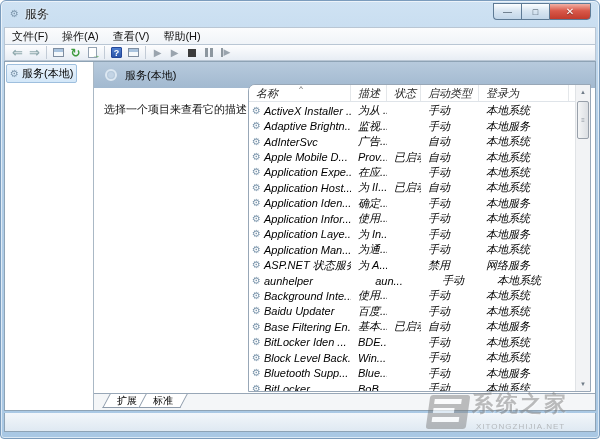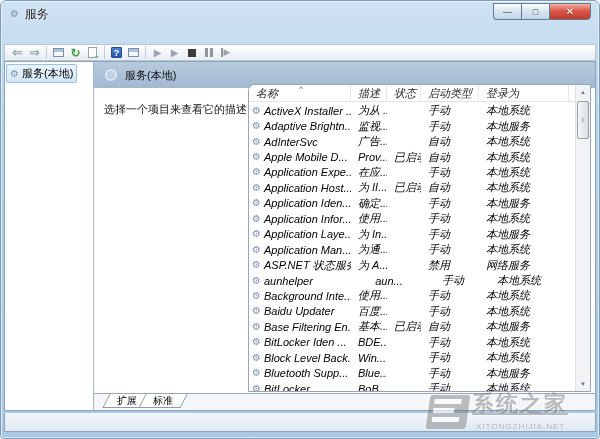--- a/index.html
+++ b/index.html
@@ -104,38 +104,44 @@
   .statusbar { position:absolute; left:3px; right:3px; bottom:6px; height:19px;
     background:linear-gradient(#f2f6fa,#dfe9f2); border:1px solid #8ea3b5; border-top:none; }
 
   
   .watermark { position:absolute; right:4px; bottom:6px; width:168px; height:44px; pointer-events:none; opacity:.62; }
   .wm-logo { position:absolute; left:0; bottom:4px; width:40px; height:34px; background:rgba(120,120,120,.75);
     border-radius:3px; transform:skewX(-8deg); overflow:hidden; }
   .wm-logo i { position:absolute; left:5px; right:8px; height:5px; background:#fff; }
   .wm-logo i:nth-child(1){ top:4px; } .wm-logo i:nth-child(2){ top:13px; right:14px; } .wm-logo i:nth-child(3){ top:22px; }
   .wm-title { position:absolute; left:44px; top:0; font-size:22px; font-weight:bold; color:rgba(125,125,125,.8);
-    letter-spacing:2px; text-shadow:1px 1px 0 rgba(255,255,255,.5); white-space:nowrap;text-decoration:underline; }
+    letter-spacing:2px; text-shadow:1px 1px 0 rgba(255,255,255,.5); white-space:nowrap; }
   .wm-sub { position:absolute; left:48px; bottom:2px; font-size:8px; color:rgba(130,130,130,.8); letter-spacing:1px; white-space:nowrap; }
 </style>
 </head>
 <body>
 
 <div class="frame">
 
   <div class="titlebar">
     <span class="title-icon gear">⚙</span>
     <span class="title-text">服务</span>
     <div class="win-btns">
       <div class="win-btn first">—</div>
       <div class="win-btn max">□</div>
       <div class="win-btn close">✕</div>
     </div>
   </div>
 
+  <div class="menubar" id="menubar">
+      <span class="menu-item">文件(F)</span>
+      <span class="menu-item">操作(A)</span>
+      <span class="menu-item">查看(V)</span>
+      <span class="menu-item">帮助(H)</span>
+    </div>
 
   <div class="toolbar" id="toolbar">
       <span class="tbtn">
         <span class="arrow-glyph">⇐</span>
       </span>
       <span class="tbtn">
         <span class="arrow-glyph">⇒</span>
       </span>
       <span class="tsep"></span>
       <span class="tbtn">

